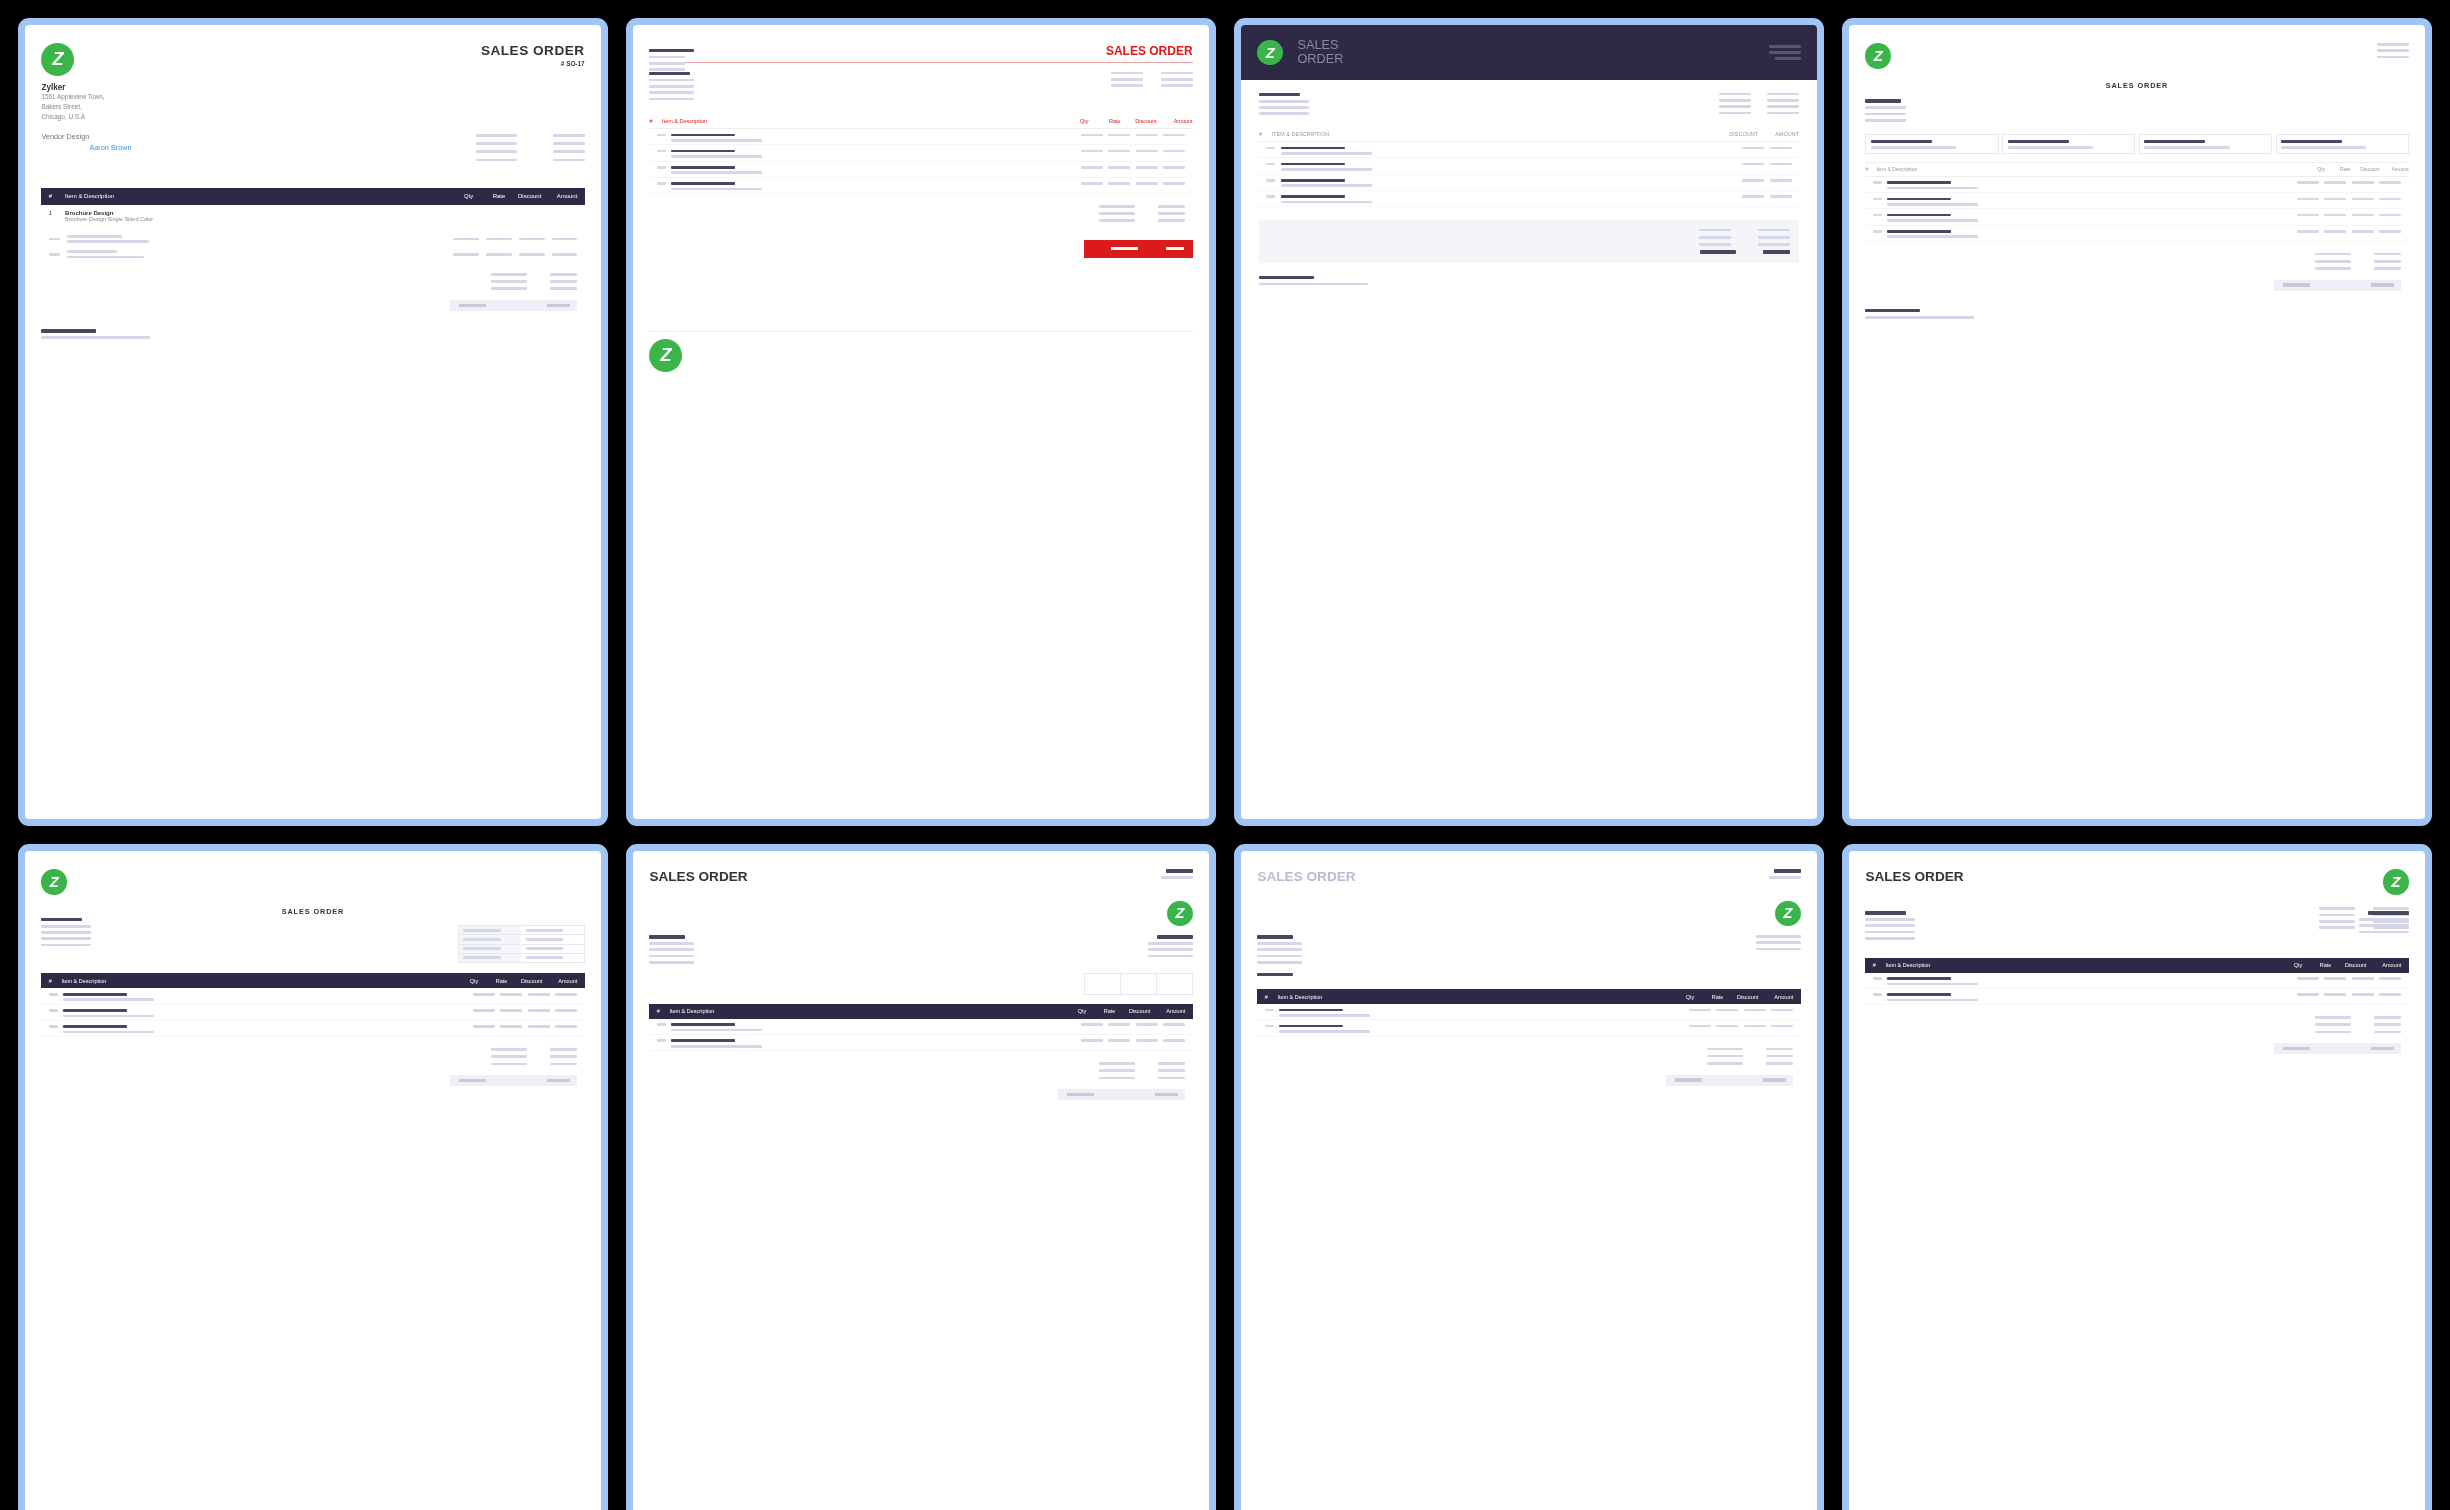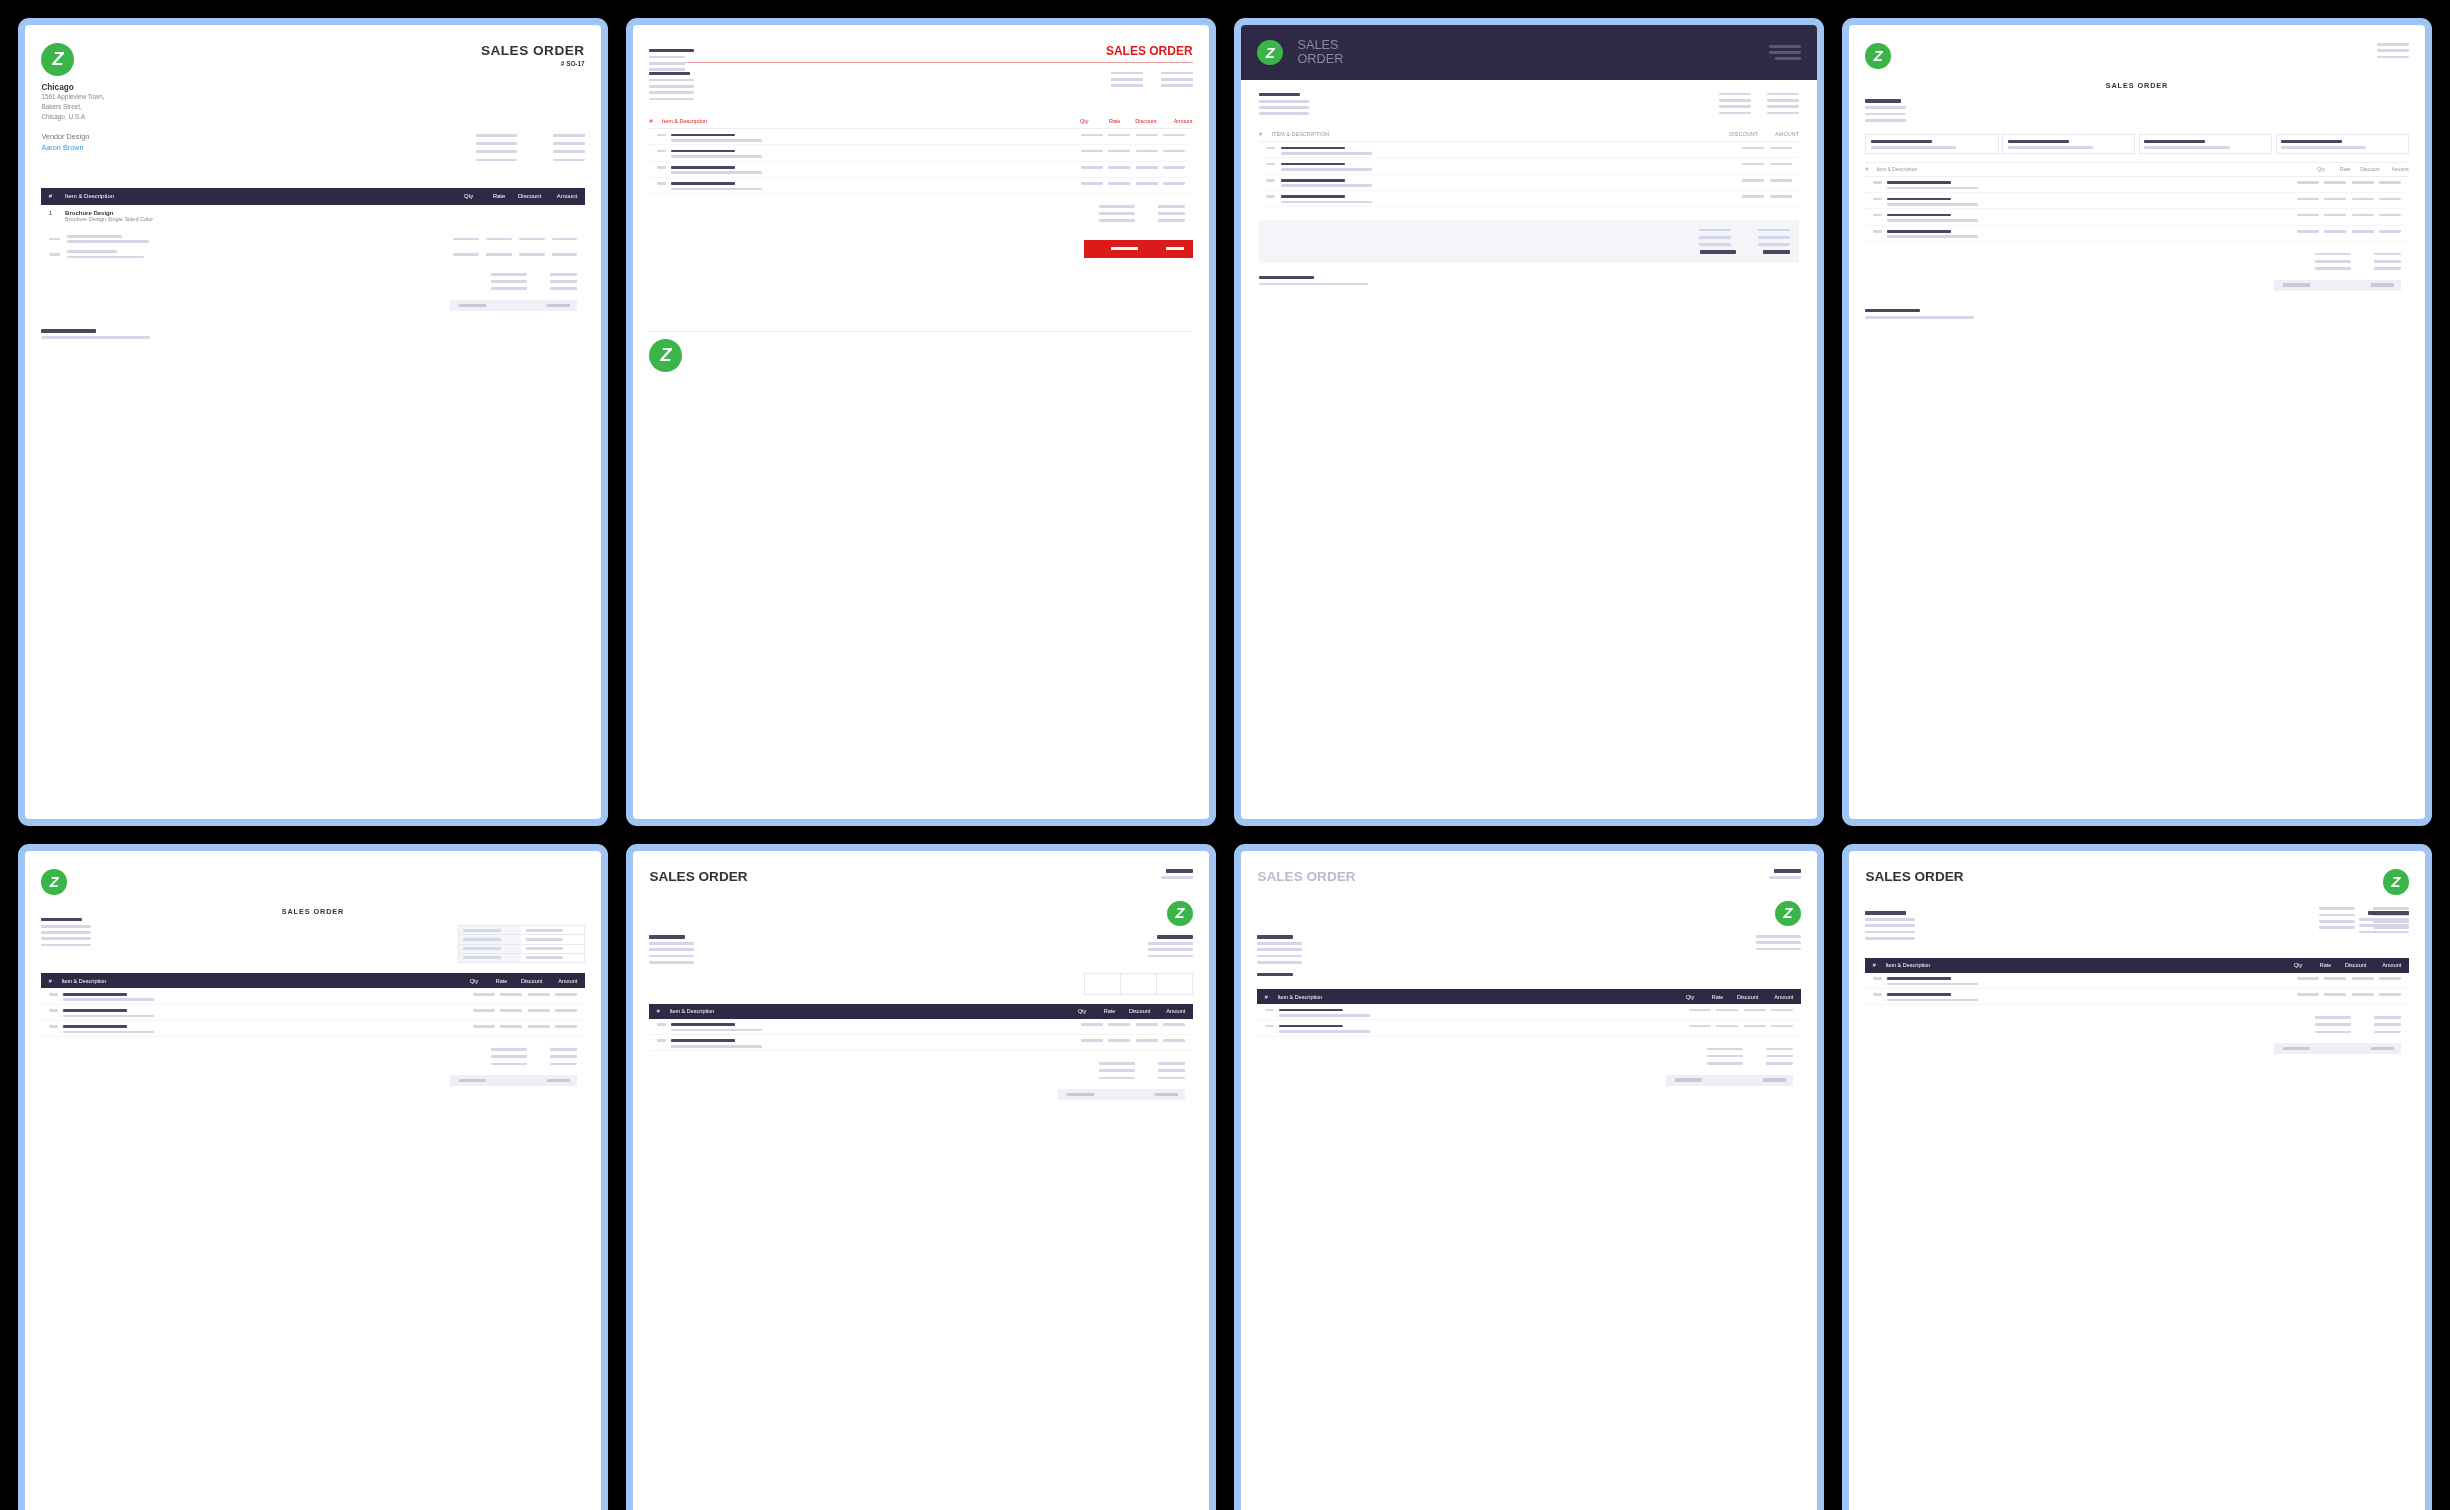--- a/index.html
+++ b/index.html
@@ -42,21 +42,21 @@
   .ph.dark { background: #4a4560; height: 3.6px; }
 
   
   .t1-top { display: flex; justify-content: space-between; align-items: flex-start; }
   .t1-title { text-align: right; }
   .t1-title h1 { font-size: 13.6px; font-weight: 800; letter-spacing: 0.5px; }
   .t1-title .num { font-size: 6.4px; font-weight: 600; margin-top: 1.8px; }
   .t1-company { font-size: 8.2px; font-weight: 600; margin-top: 7.3px; }
   .t1-addr { color: #888; font-size: 6.4px; line-height: 1.5; }
   .t1-vendor-lbl { color: #6b7685; font-size: 7.3px; margin-top: 11px; }
-  .t1-vendor { color: #3b9de0; font-size: 7.3px; margin-top: 1.8px; }
+  .t1-vendor { color: #3b9de0; font-size: 7.3px; margin-top: 1.8px; margin-left: 48px; }
   .t1-meta { position: absolute; right: 16.4px; top: 109px; width: 109px; }
   .t1-meta-row { display: flex; justify-content: space-between; margin-bottom: 5.5px; }
   .t1-meta-row .ph:first-child { width: 41px; }
   .t1-meta-row .ph:last-child { width: 32px; }
   .t1-thead { background: #2e2a45; color: #fff; display: flex; padding: 5.5px 7.3px; font-size: 6px; margin-top: 36px; }
   .t1-thead span:nth-child(1){width:16.4px;}
   .t1-thead span:nth-child(2){flex:1;}
   .t1-thead span:nth-child(3){width:27px;text-align:right;}
   .t1-thead span:nth-child(4){width:32px;text-align:right;}
   .t1-thead span:nth-child(5){width:36px;text-align:right;}
@@ -229,21 +229,21 @@
 <div class="card">
   <div class="t1-top">
     <div class="logo">
           <span>Z</span>
         </div>
     <div class="t1-title">
       <h1>SALES ORDER</h1>
       <div class="num"># SO-17</div>
     </div>
   </div>
-  <div class="t1-company">Chicago</div>
+  <div class="t1-company">Zylker</div>
   <div class="t1-addr">
     <div>1561 Appleview Town,</div>
     <div>Bakers Street,</div>
     <div>Chicago, U.S.A</div>
   </div>
   <div class="t1-vendor-lbl">Vendor Design</div>
   <div class="t1-vendor">Aaron Brown</div>
   <div class="t1-meta">
     <div class="t1-meta-row">
           <div class="ph"></div>

